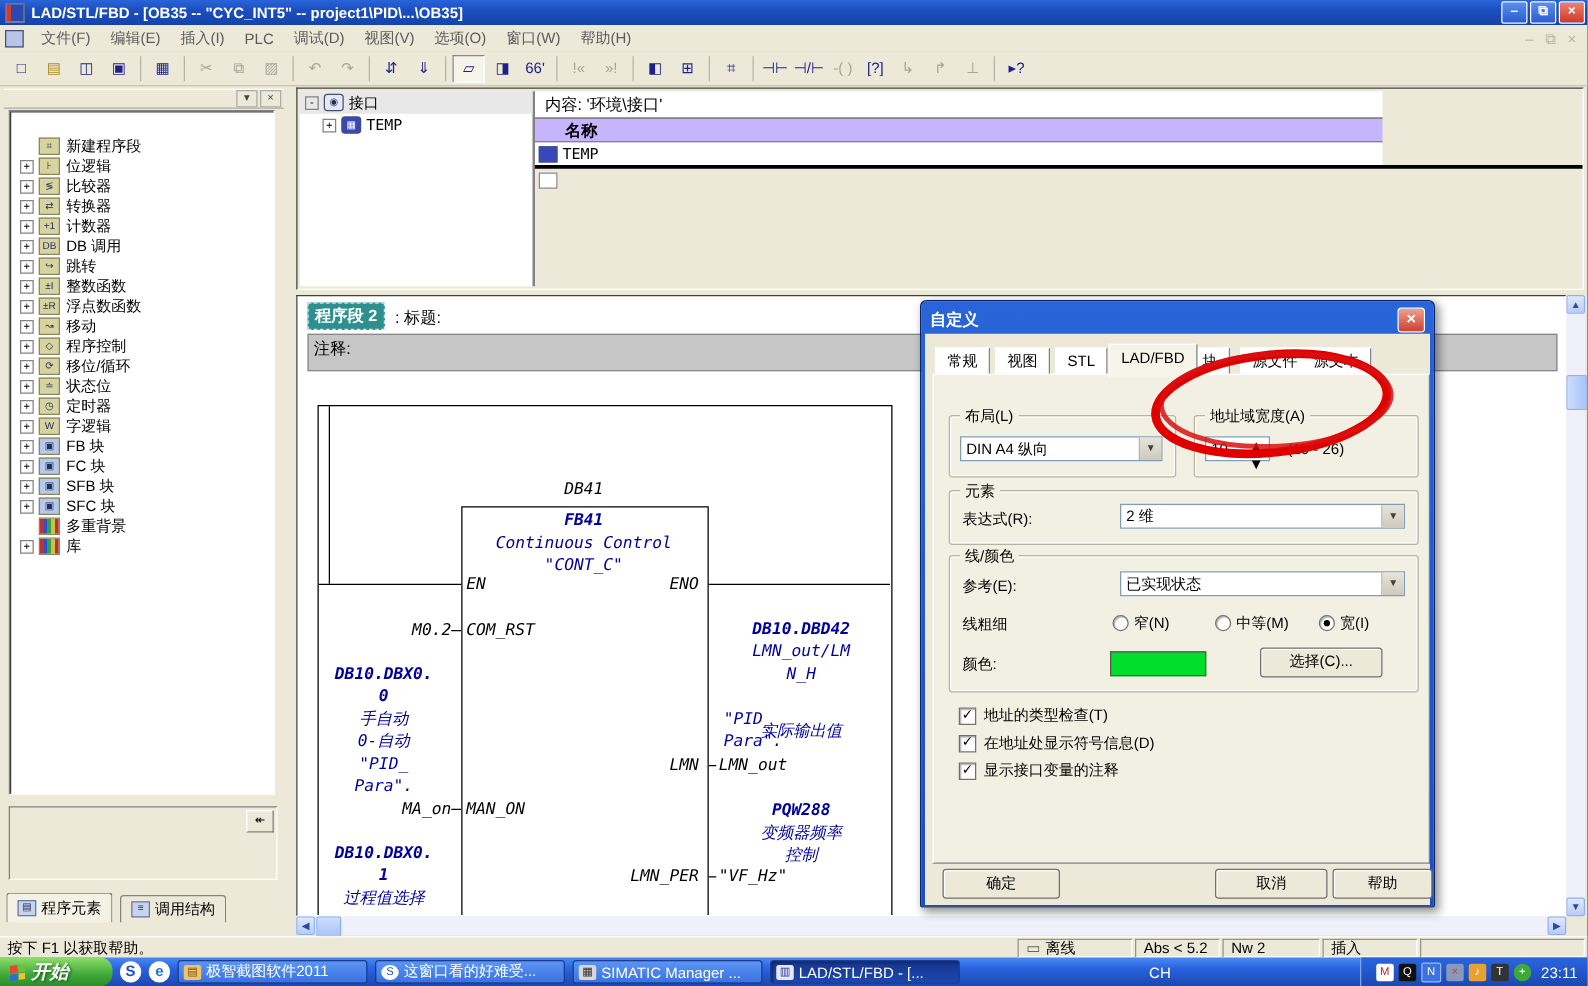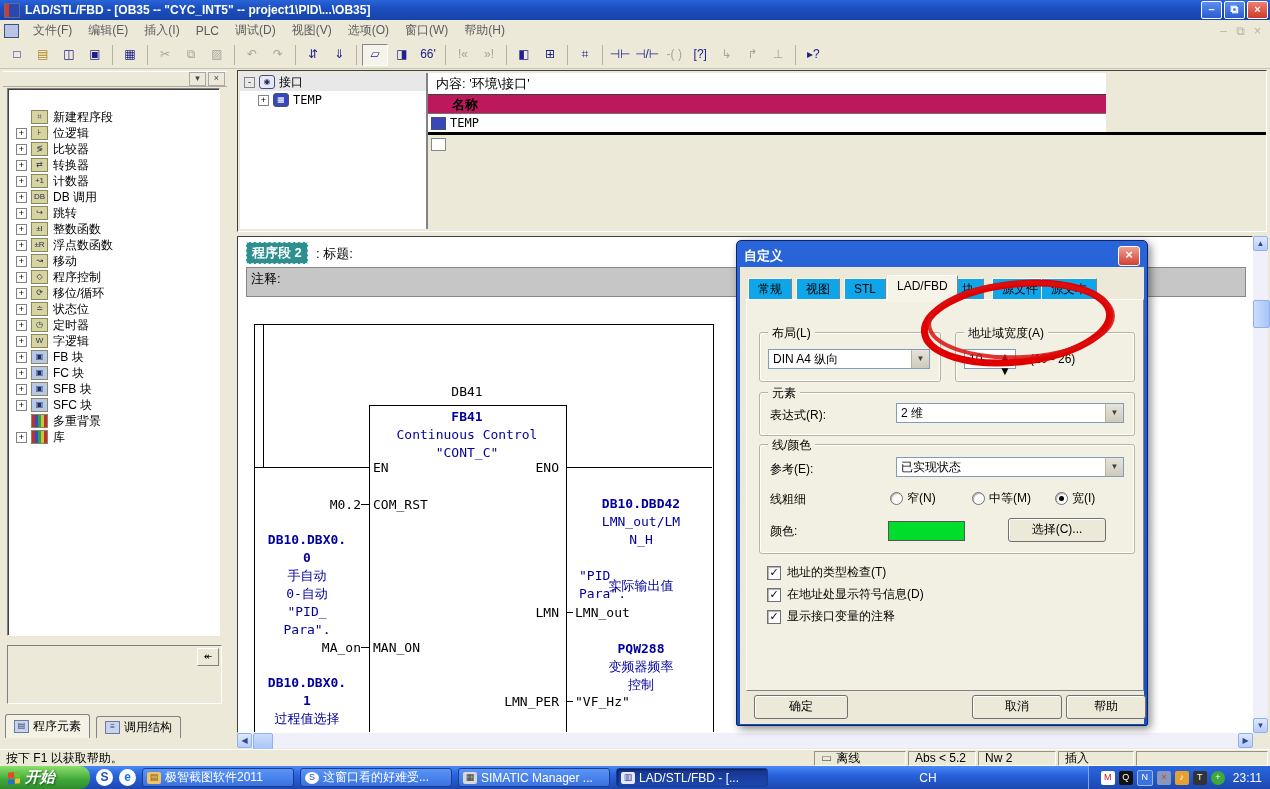--- a/index.html
+++ b/index.html
@@ -68,40 +68,40 @@
   .toppane{left:237px;top:70px;width:1030px;height:162px;background:#ece9d8;
     border:1px solid;border-color:#404040 #fff #fff #404040;box-sizing:border-box;}
   .iftree{position:absolute;left:2px;top:2px;width:186px;height:156px;background:#fff;border-right:2px solid #848284;}
   .ifrow{height:18px;display:flex;align-items:center;}
   .ifexp{width:9px;height:9px;border:1px solid #848284;font-size:9px;line-height:8px;text-align:center;margin:0 4px;flex:none;}
   .ificon{width:14px;height:12px;border:1px solid #44507a;background:#e8e8f4;border-radius:3px;
     font-size:8px;text-align:center;line-height:11px;color:#203060;margin-right:4px;flex:none;}
   .ificon.tempi{background:#3848b8;color:#fff;}
   .conthdr{position:absolute;left:190px;top:2px;width:678px;height:22px;background:#fff;
     border-bottom:1px solid #404040;line-height:22px;padding-left:8px;box-sizing:border-box;font-size:13px;}
-  .varhdr{position:absolute;left:190px;top:24px;width:678px;height:19px;background:#be185d;
+  .varhdr{position:absolute;left:190px;top:24px;width:678px;height:19px;background:#c4b5fd;
     font-weight:bold;font-size:13px;line-height:19px;padding-left:24px;box-sizing:border-box;border-bottom:1px solid #707070;}
   .varrow{position:absolute;left:190px;top:43px;width:678px;height:18px;background:#fff;display:flex;align-items:center;font-family:"DejaVu Sans Mono",monospace;font-size:12px;}
   .thickline{position:absolute;left:190px;top:61px;width:838px;height:3px;background:#000;}
   .varrow2{position:absolute;left:190px;top:66px;width:18px;height:15px;display:flex;align-items:center;}
   .cellicon{width:13px;height:11px;border:1px solid #44507a;background:#3848b8;margin:0 4px 0 3px;flex:none;}
   .cellicon.empty{background:#fff;border-color:#888;}
 
   
   .editor{left:237px;top:236px;width:1016px;height:497px;background:#fff;overflow:hidden;
     border:1px solid;border-color:#404040 transparent transparent #404040;box-sizing:border-box;z-index:1;}
   .netchip{position:absolute;left:8px;top:5px;background:#2e8f8f;color:#fff;font-weight:bold;
     padding:1px 5px;border:1px dashed #cfe8e8;font-size:13px;}
   .netsuffix{position:absolute;left:78px;top:8px;font-size:13px;}
   .commentbar{position:absolute;left:8px;top:30px;width:1000px;height:30px;background:#c6c6c6;
     border:1px solid #888;font-size:13px;padding:2px 4px;box-sizing:border-box;}
   .wire{position:absolute;background:#000;}
   .netrect{position:absolute;left:16px;top:87px;width:458px;height:450px;border:1px solid #000;}
   .fbrect{position:absolute;left:131px;top:168px;width:196px;height:380px;border:1px solid #000;background:#fff;}
-  .dtext{position:absolute;font-family:"DejaVu Sans Mono","Liberation Mono",monospace;font-size:13px;line-height:18px;white-space:pre;}
+  .dtext{position:absolute;font-family:"DejaVu Sans Mono","Liberation Mono",monospace;font-size:13px;line-height:18px;white-space:pre;font-style:italic;}
 
   
   .sb{background:#f0f0fa;}
   .sbbtn{position:absolute;width:15px;height:15px;background:linear-gradient(#e0e8fc,#b8ccf8);
     border:1px solid #8cb0f0;border-radius:2px;color:#2a4a9a;font-size:8px;text-align:center;line-height:14px;box-sizing:border-box;}
   .sbthumb{position:absolute;background:linear-gradient(90deg,#cdddfc,#a8c4f8);border:1px solid #8cb0f0;border-radius:2px;}
   .sbthumb.h{background:linear-gradient(#cdddfc,#a8c4f8);}
 
   
   .statusbar{left:0;top:749px;width:1270px;height:17px;background:#ece9d8;border-top:1px solid #fff;
@@ -111,21 +111,21 @@
 
   
   .dialog{left:736px;top:240px;width:412px;height:486px;z-index:10;
     background:linear-gradient(#2964d8,#1b4fc0);border:1px solid #08246a;border-radius:5px 5px 2px 2px;
     box-shadow:3px 3px 8px rgba(0,0,0,.45);box-sizing:border-box;padding:3px;}
   .dtitle{height:23px;color:#fff;font-weight:bold;font-size:13px;display:flex;align-items:center;
     padding:0 4px;}
   .dclose{margin-left:auto;width:20px;height:18px;background:linear-gradient(#f0a090,#d04030);
     border:1px solid #fff;border-radius:3px;color:#fff;font-weight:bold;text-align:center;line-height:16px;}
   .dbody{position:relative;background:#ece9d8;height:457px;}
-  .dtab{position:absolute;top:11px;height:21px;background:#0ea5e9;border:1px solid;
+  .dtab{position:absolute;top:11px;height:21px;background:#ffffff;border:1px solid;
     border-color:#fff #848284 transparent #fff;padding:0 9px;line-height:20px;font-size:12px;}
   .dtab.active{top:8px;height:25px;background:#f6f4e8;z-index:2;font-weight:normal;}
   .dpage{position:absolute;left:6px;top:32px;width:396px;height:390px;background:#f2f0e2;
     border:1px solid;border-color:#fff #848284 #848284 #fff;}
   .group{position:absolute;border:1px solid #b8b4a4;border-radius:3px;box-shadow:inset 0 0 0 1px #fff;}
   .glabel{position:absolute;top:-8px;left:8px;background:#f2f0e2;padding:0 4px;font-size:12px;}
   .combo{position:absolute;height:20px;background:#fff;border:1px solid #7f9db9;display:flex;box-sizing:border-box;}
   .combo .val{flex:1;line-height:18px;padding-left:4px;overflow:hidden;white-space:nowrap;}
   .combo .drop{width:17px;background:linear-gradient(#e6e4d8,#cfcabb);border-left:1px solid #b8b4a4;
     text-align:center;font-size:8px;line-height:18px;color:#404040;}

